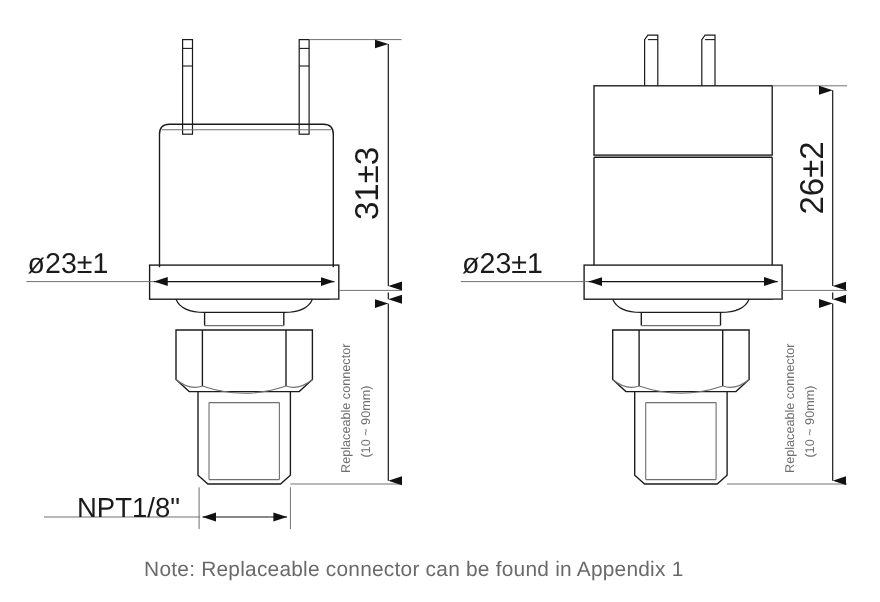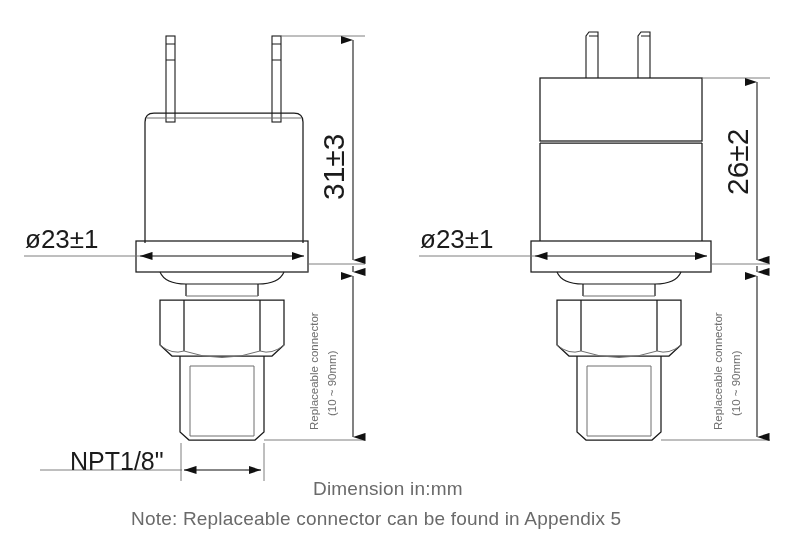--- a/index.html
+++ b/index.html
@@ -171,16 +171,15 @@
 
   <g fill="#6f6f6f" font-family="Liberation Sans, DejaVu Sans, sans-serif" font-size="11.5">
     <text transform="translate(318,430) rotate(-90)">Replaceable connector</text>
     <text transform="translate(336,416) rotate(-90)">(10 ~ 90mm)</text>
 
     <text transform="translate(722,430) rotate(-90)">Replaceable connector</text>
     <text transform="translate(740,416) rotate(-90)">(10 ~ 90mm)</text>
   </g>
 </svg>
 
-<div class="cap" id="cap-dim">Dimension in:mm</div>
-<div class="cap" id="cap-note">Note: Replaceable connector can be found in Appendix 5</div>
+<div class="cap" id="cap-note">Note: Replaceable connector can be found in Appendix 1</div>
 
 </div>
 
 </body></html>

